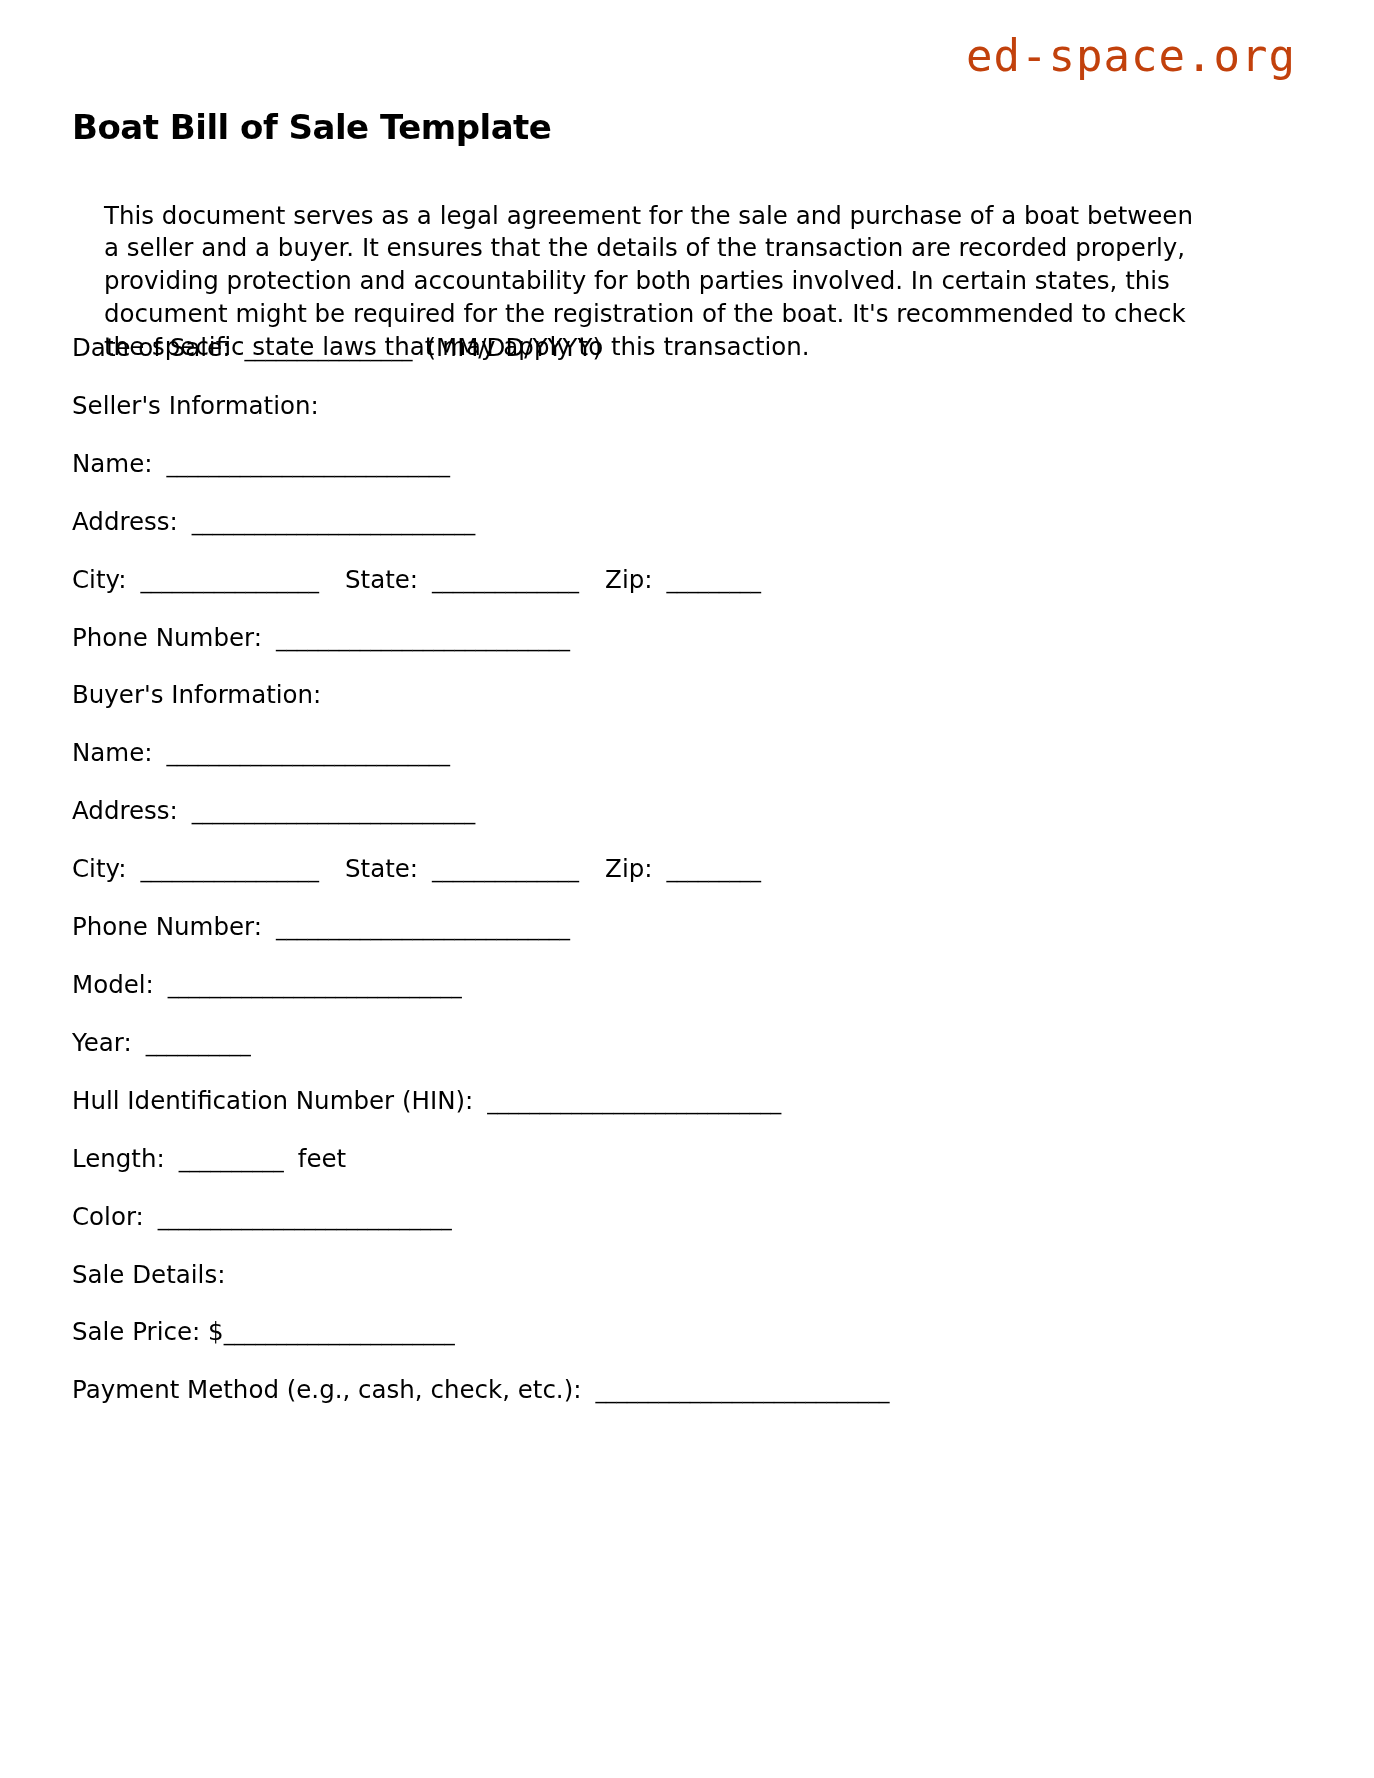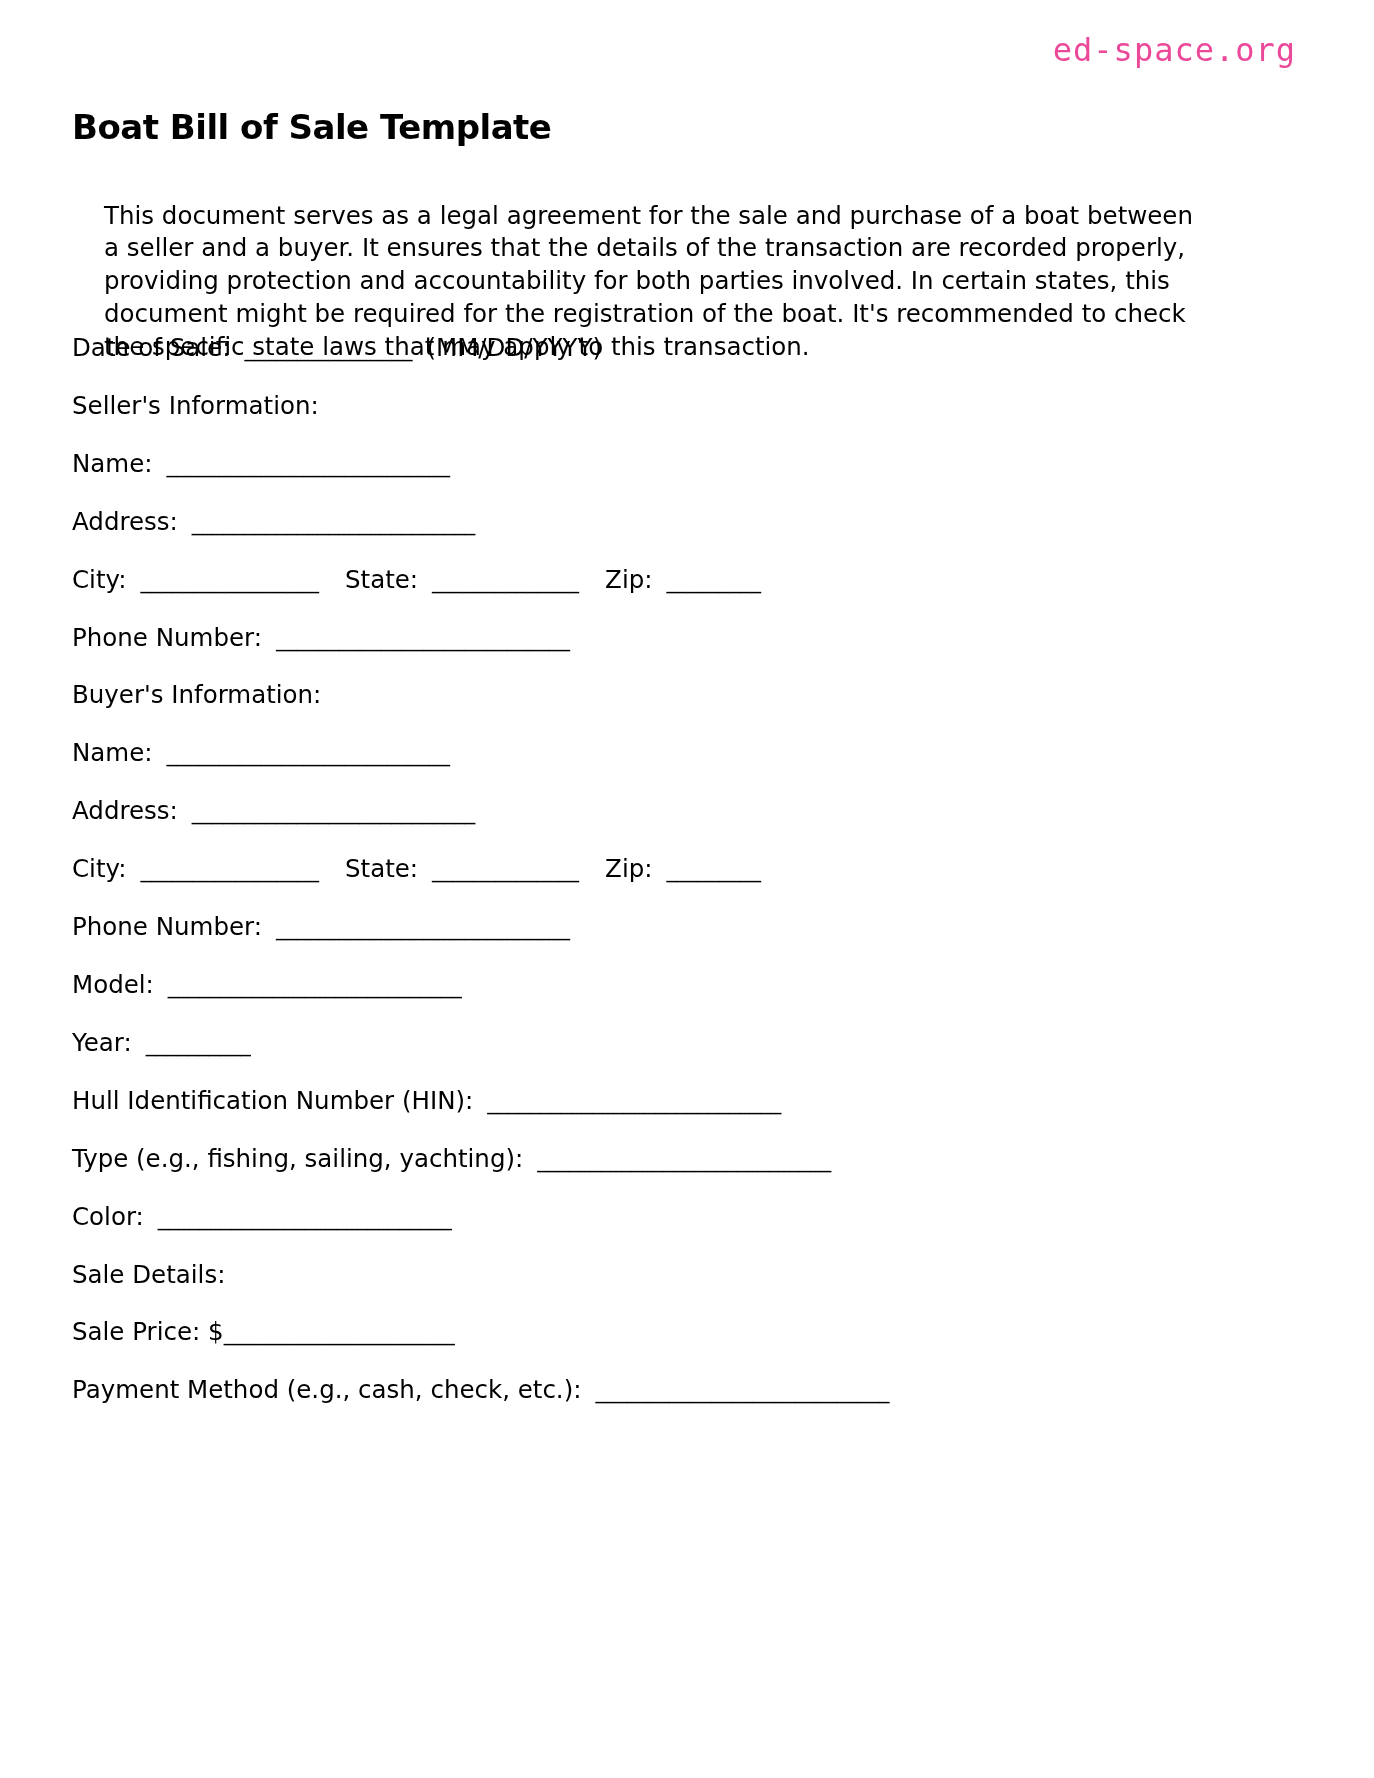--- a/index.html
+++ b/index.html
@@ -24,23 +24,23 @@
     box-sizing: border-box;
     padding: 0 72px 0 72px;
   }
 
   
   .watermark {
     position: absolute;
     top: 34px;
     right: 78px;
     font-family: "DejaVu Sans Mono", monospace;
-    font-size: 32px;
+    font-size: 44px;
     letter-spacing: 1px;
-    color: #ec4899;
+    color: #c2410c;
     white-space: nowrap;
     line-height: 1;
   }
 
   
   .doc-title {
     position: absolute;
     top: 86px;
     left: 72px;
     font-size: 34px;
@@ -157,24 +157,24 @@
     </div>
 
     <div class="row">
       <span class="lbl">Year:</span><span class="inline-gap"></span><span class="blank">__________</span>
     </div>
 
     <div class="row">
       <span class="lbl">Hull Identification Number (HIN):</span><span class="inline-gap"></span><span class="blank">____________________________</span>
     </div>
 
+    <div class="row">
+      <span class="lbl">Length:</span><span class="inline-gap"></span><span class="blank">__________</span><span class="inline-gap"></span><span class="lbl">feet</span>
+    </div>
 
-    <div class="row">
-      <span class="lbl">Type (e.g., fishing, sailing, yachting):</span><span class="inline-gap"></span><span class="blank">____________________________</span>
-    </div>
 
     <div class="row">
       <span class="lbl">Color:</span><span class="inline-gap"></span><span class="blank">____________________________</span>
     </div>
 
     <div class="row section-head">
       <span>Sale Details:</span>
     </div>
 
     <div class="row">

